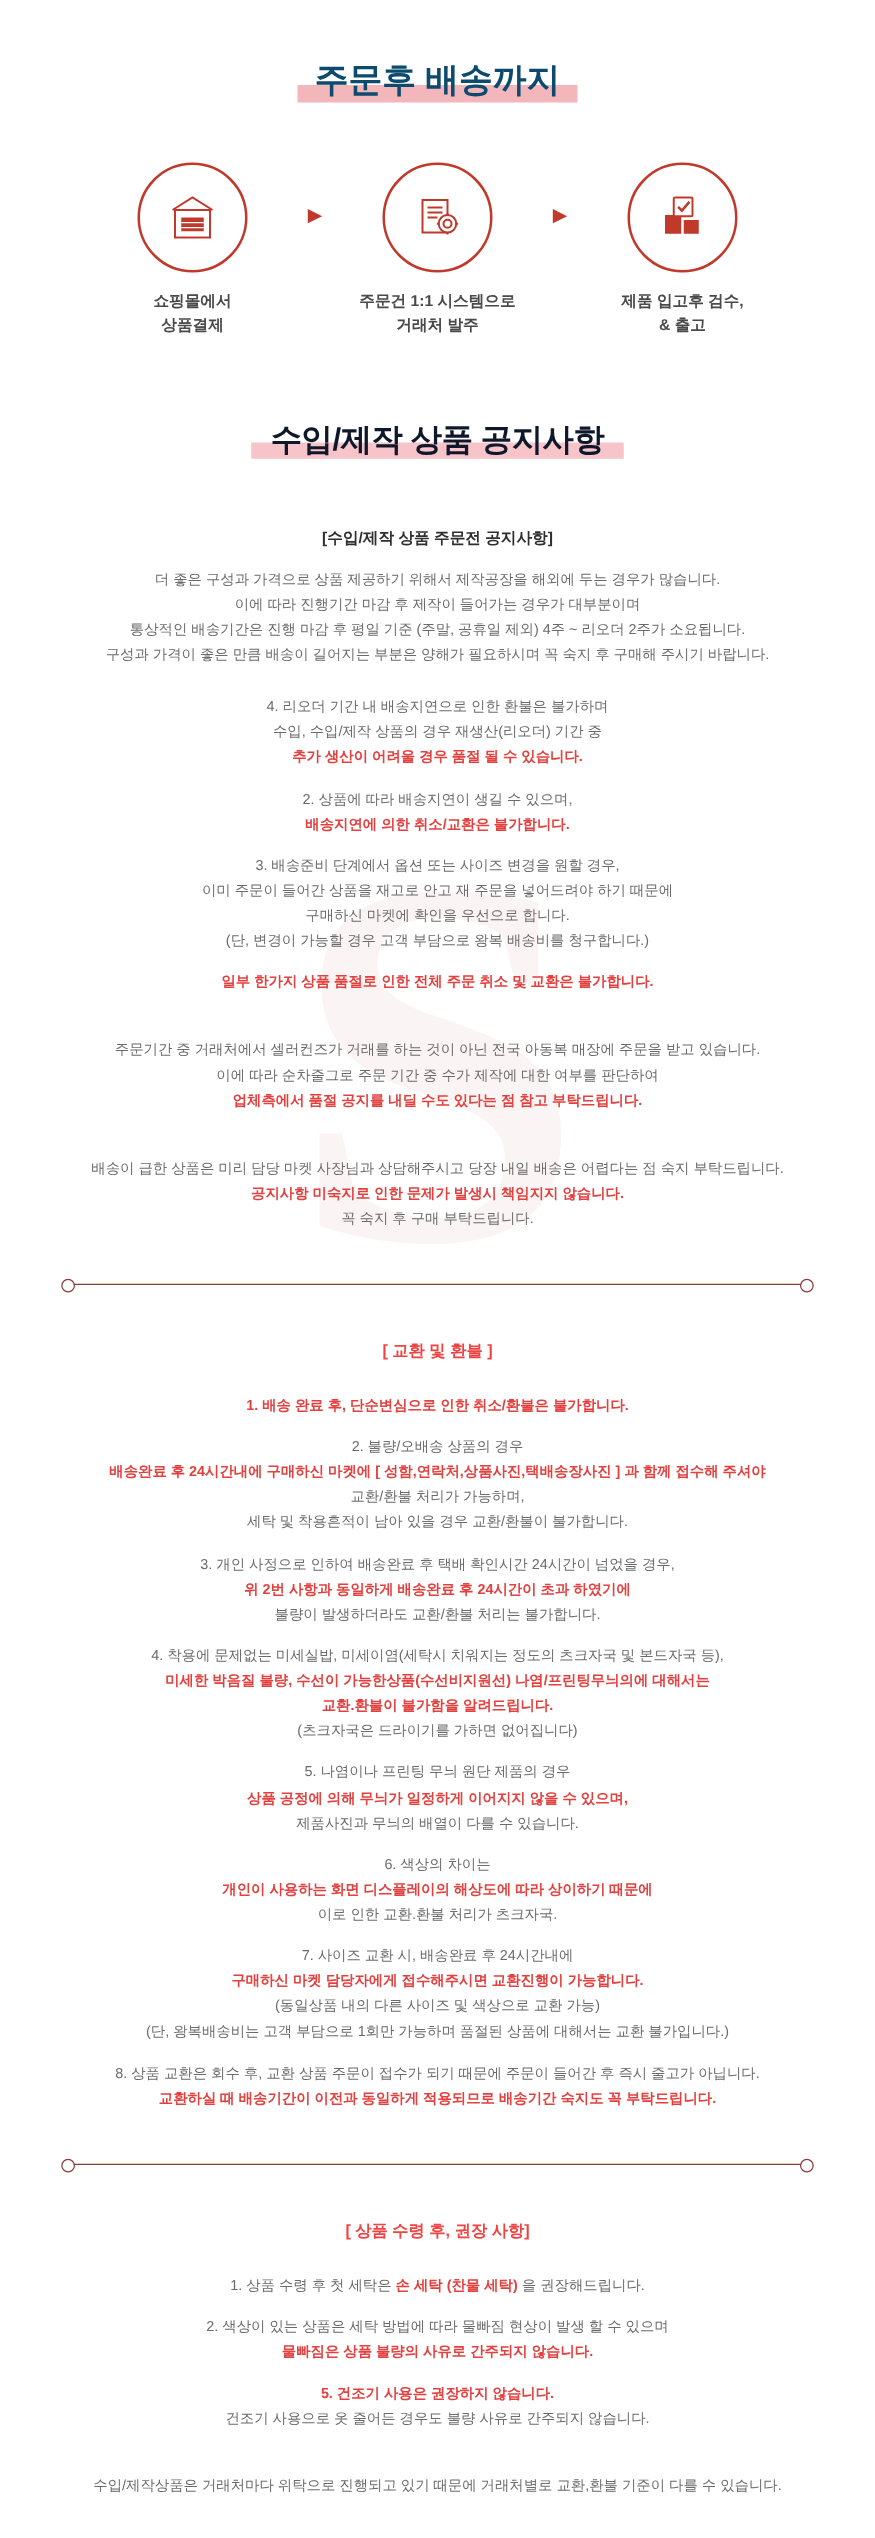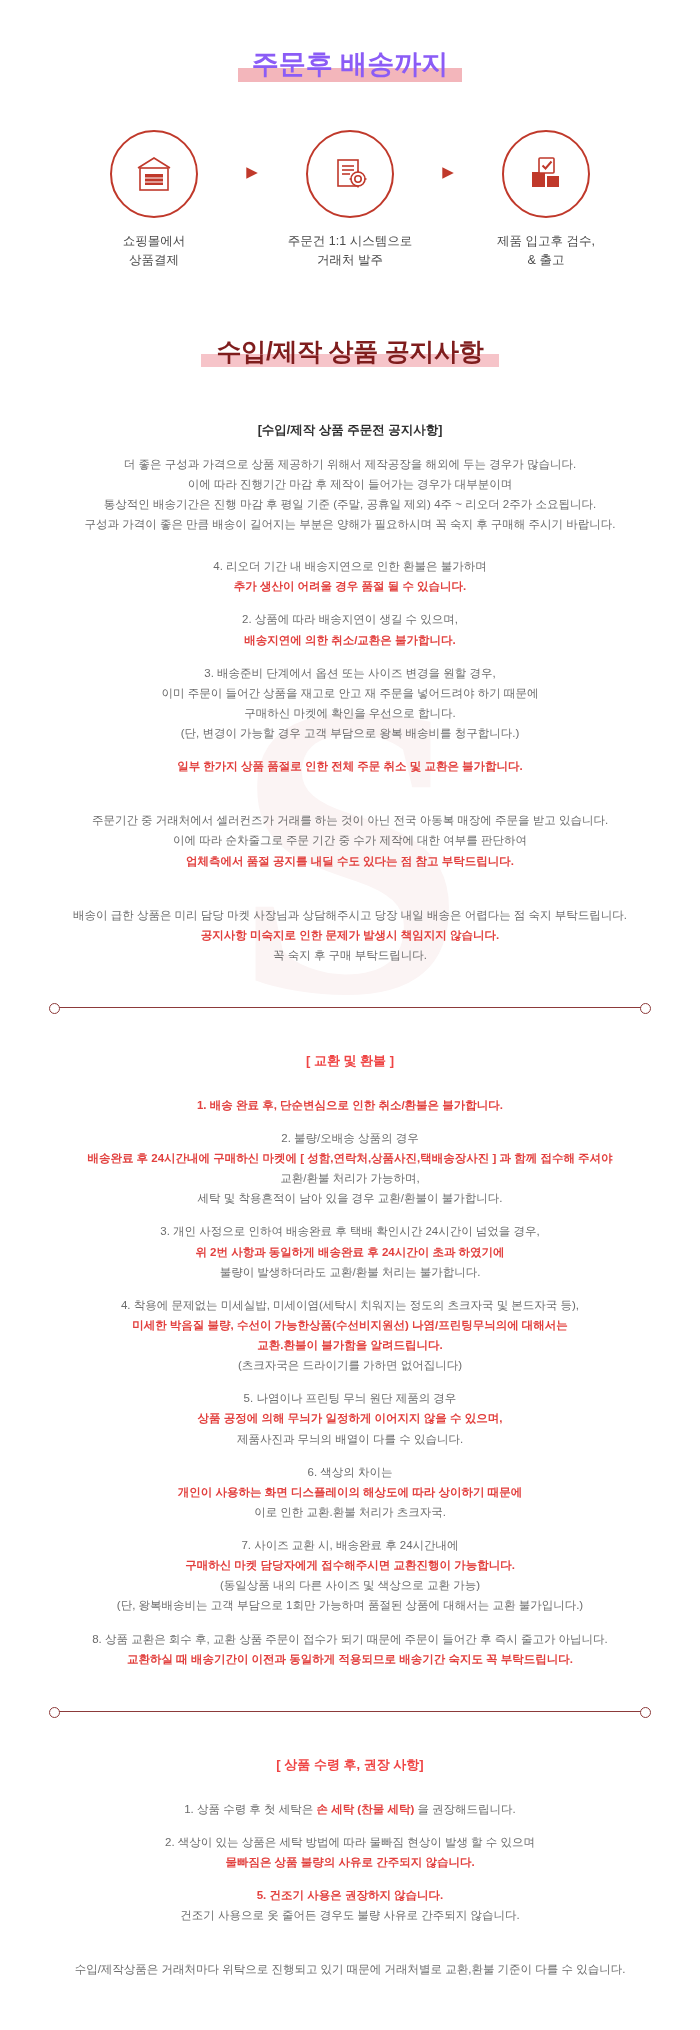--- a/index.html
+++ b/index.html
@@ -47,21 +47,21 @@
   }
   .hero-title-wrap {
     display: inline-block;
     position: relative;
   }
   .hero-title {
     display: inline-block;
     position: relative;
     font-size: 27px;
     font-weight: 700;
-    color: #8b5cf6;
+    color: #0c4a6e;
     letter-spacing: 0px;
     padding: 2px 14px 2px 14px;
     z-index: 2;
   }
   .hero-title-hl {
     position: absolute;
     left: 0;
     right: 0;
     bottom: 2px;
     height: 14px;
@@ -90,21 +90,21 @@
     display: flex;
     align-items: center;
     justify-content: center;
     background: #fff;
   }
   .proc-label {
     margin-top: 14px;
     font-size: 12.5px;
     line-height: 1.55;
     color: #4a4a4a;
-    font-weight: 400;
+    font-weight: 700;
   }
   .proc-arrow {
     width: 46px;
     display: flex;
     align-items: center;
     justify-content: center;
     height: 84px;
     color: #c0392b;
     font-size: 15px;
   }
@@ -117,21 +117,21 @@
   .banner-inner {
     display: inline-block;
     position: relative;
     padding: 0 16px;
   }
   .banner-text {
     position: relative;
     z-index: 2;
     font-size: 25px;
     font-weight: 700;
-    color: #7f1d1d;
+    color: #0f172a;
     letter-spacing: -0.3px;
   }
   .banner-hl {
     position: absolute;
     left: 0;
     right: 0;
     bottom: 1px;
     height: 13px;
     background: #f6c4c9;
     z-index: 1;
@@ -263,20 +263,21 @@
 
     <div class="block t1">
       <p class="hd">[수입/제작 상품 주문전 공지사항]</p>
       <p>더 좋은 구성과 가격으로 상품 제공하기 위해서 제작공장을 해외에 두는 경우가 많습니다.</p>
       <p>이에 따라 진행기간 마감 후 제작이 들어가는 경우가 대부분이며</p>
       <p>통상적인 배송기간은 진행 마감 후 평일 기준 (주말, 공휴일 제외) 4주 ~ 리오더 2주가 소요됩니다.</p>
       <p>구성과 가격이 좋은 만큼 배송이 길어지는 부분은 양해가 필요하시며 꼭 숙지 후 구매해 주시기 바랍니다.</p>
 
       <div class="gap-m"></div>
       <p>4. 리오더 기간 내 배송지연으로 인한 환불은 불가하며</p>
+      <p>수입, 수입/제작 상품의 경우 재생산(리오더) 기간 중</p>
       <p class="red">추가 생산이 어려울 경우 품절 될 수 있습니다.</p>
 
       <div class="gap-s"></div>
       <p>2. 상품에 따라 배송지연이 생길 수 있으며,</p>
       <p class="red">배송지연에 의한 취소/교환은 불가합니다.</p>
 
       <div class="gap-s"></div>
       <p>3. 배송준비 단계에서 옵션 또는 사이즈 변경을 원할 경우,</p>
       <p>이미 주문이 들어간 상품을 재고로 안고 재 주문을 넣어드려야 하기 때문에</p>
       <p>구매하신 마켓에 확인을 우선으로 합니다.</p>

